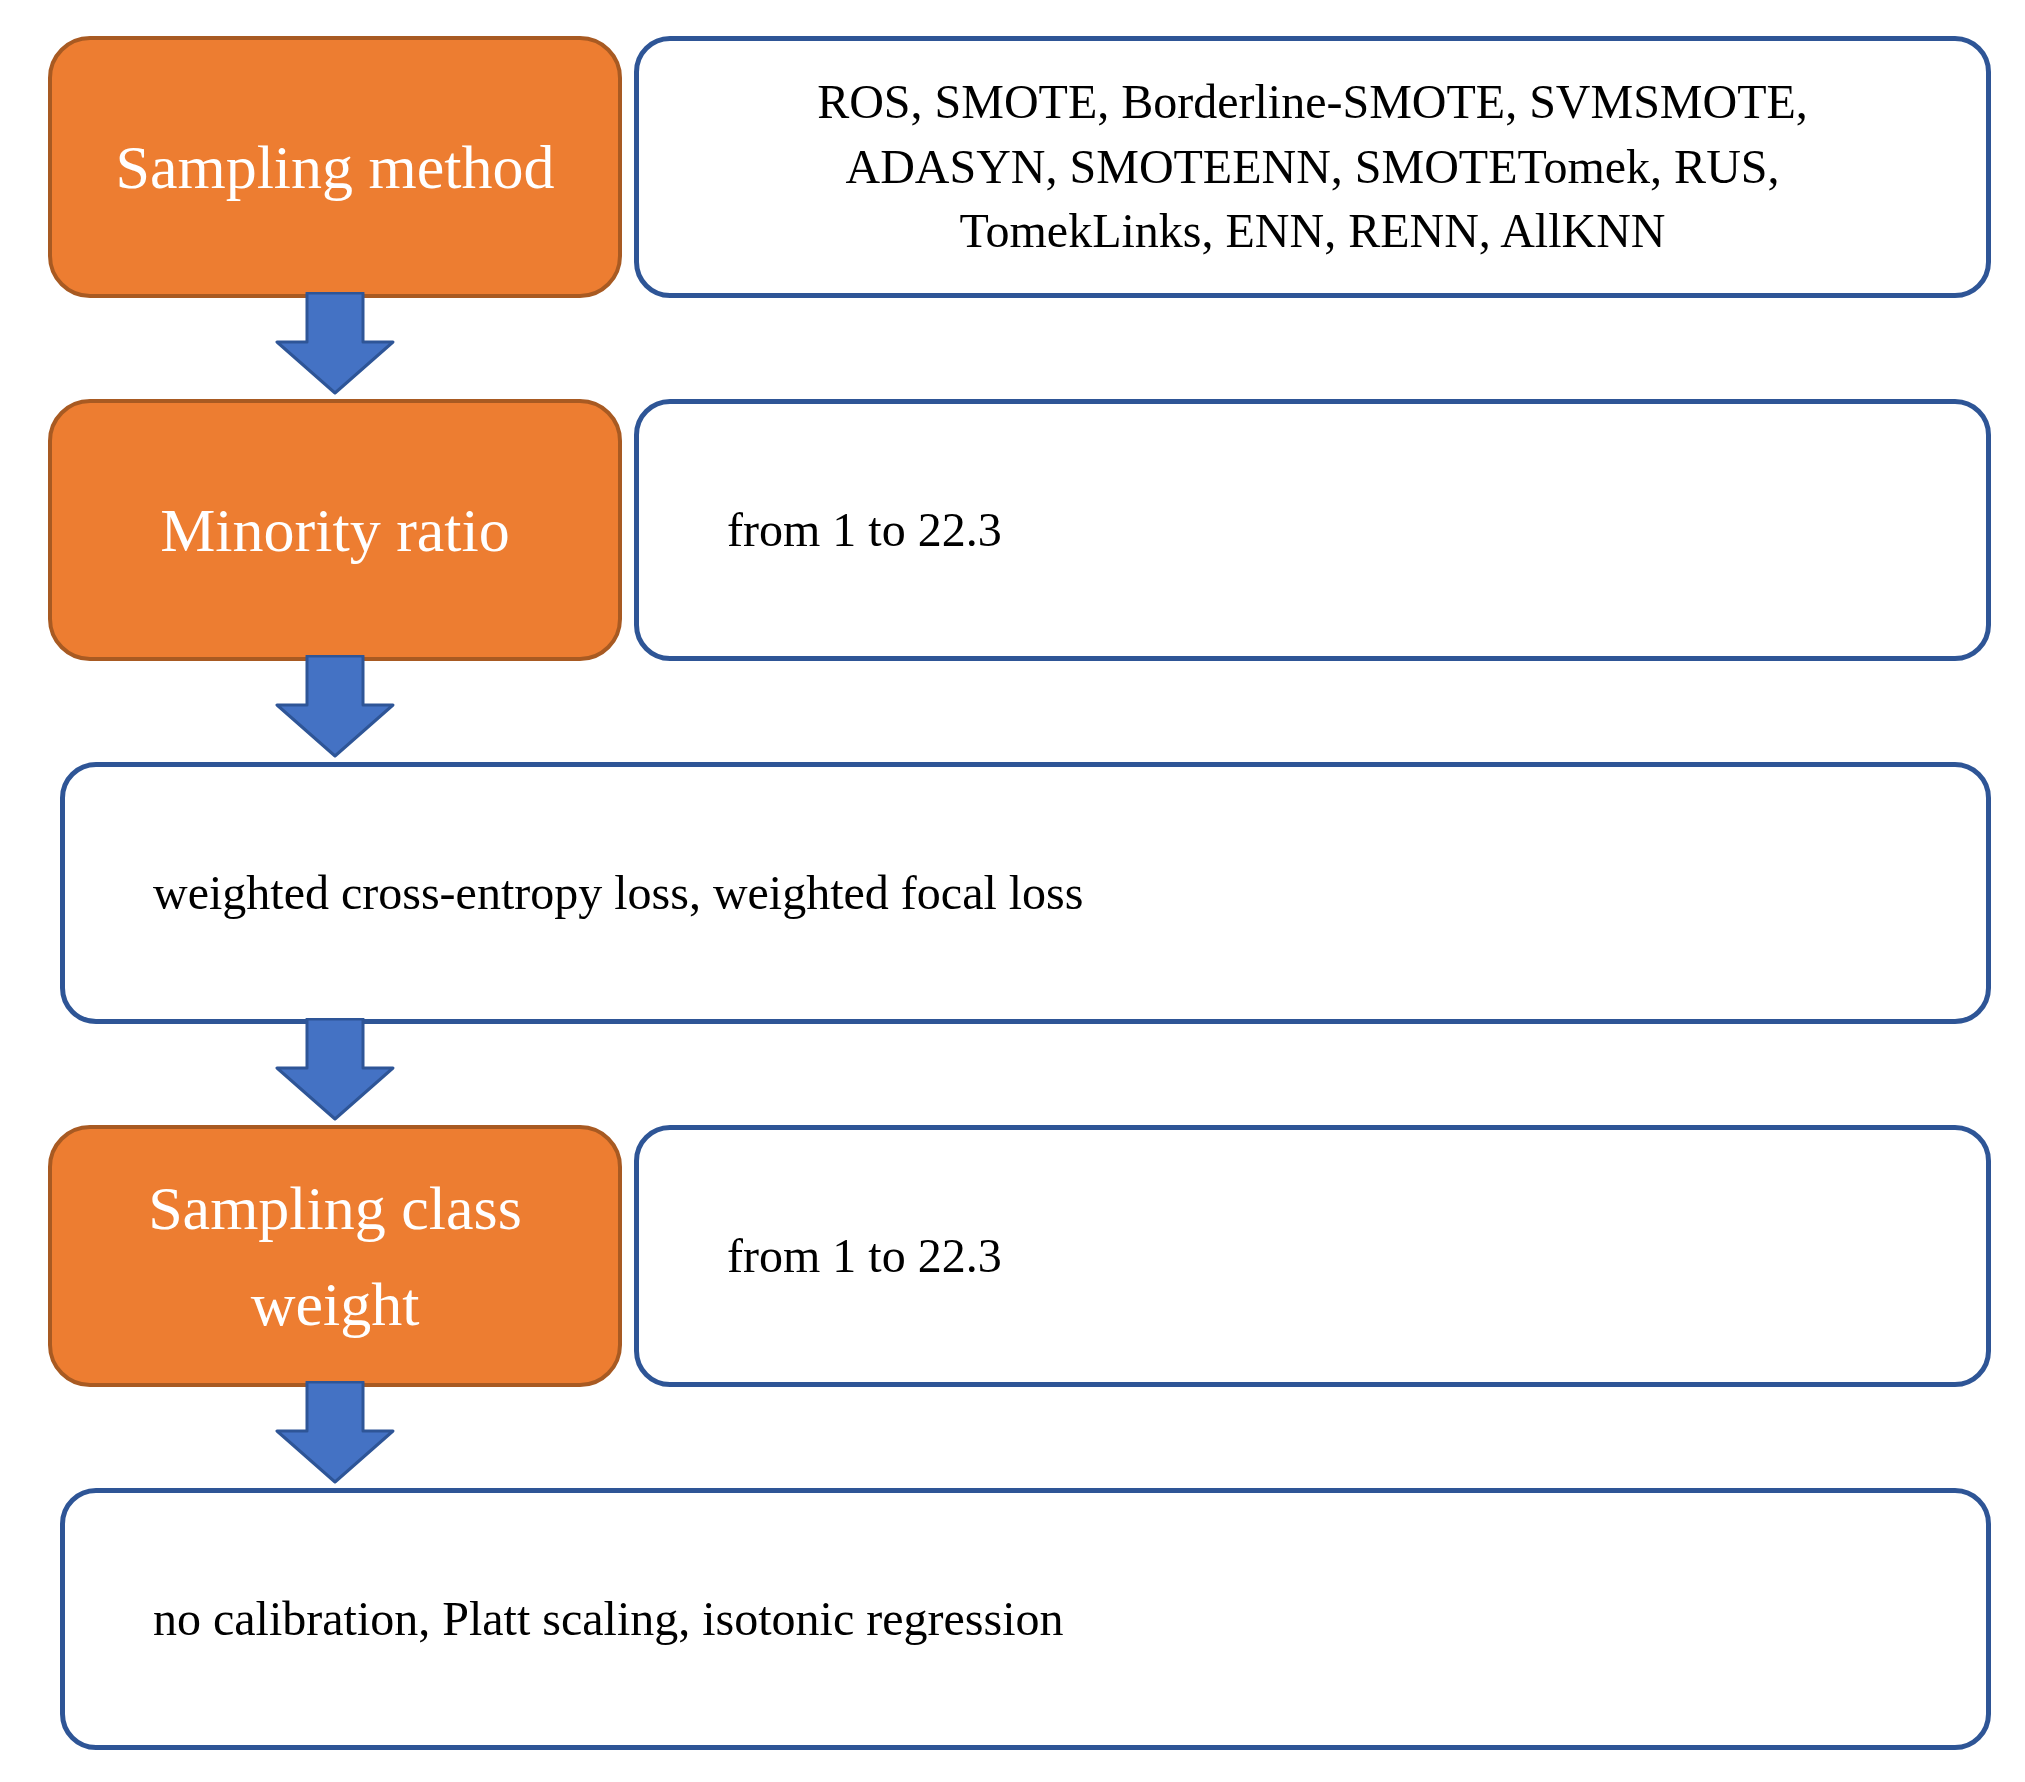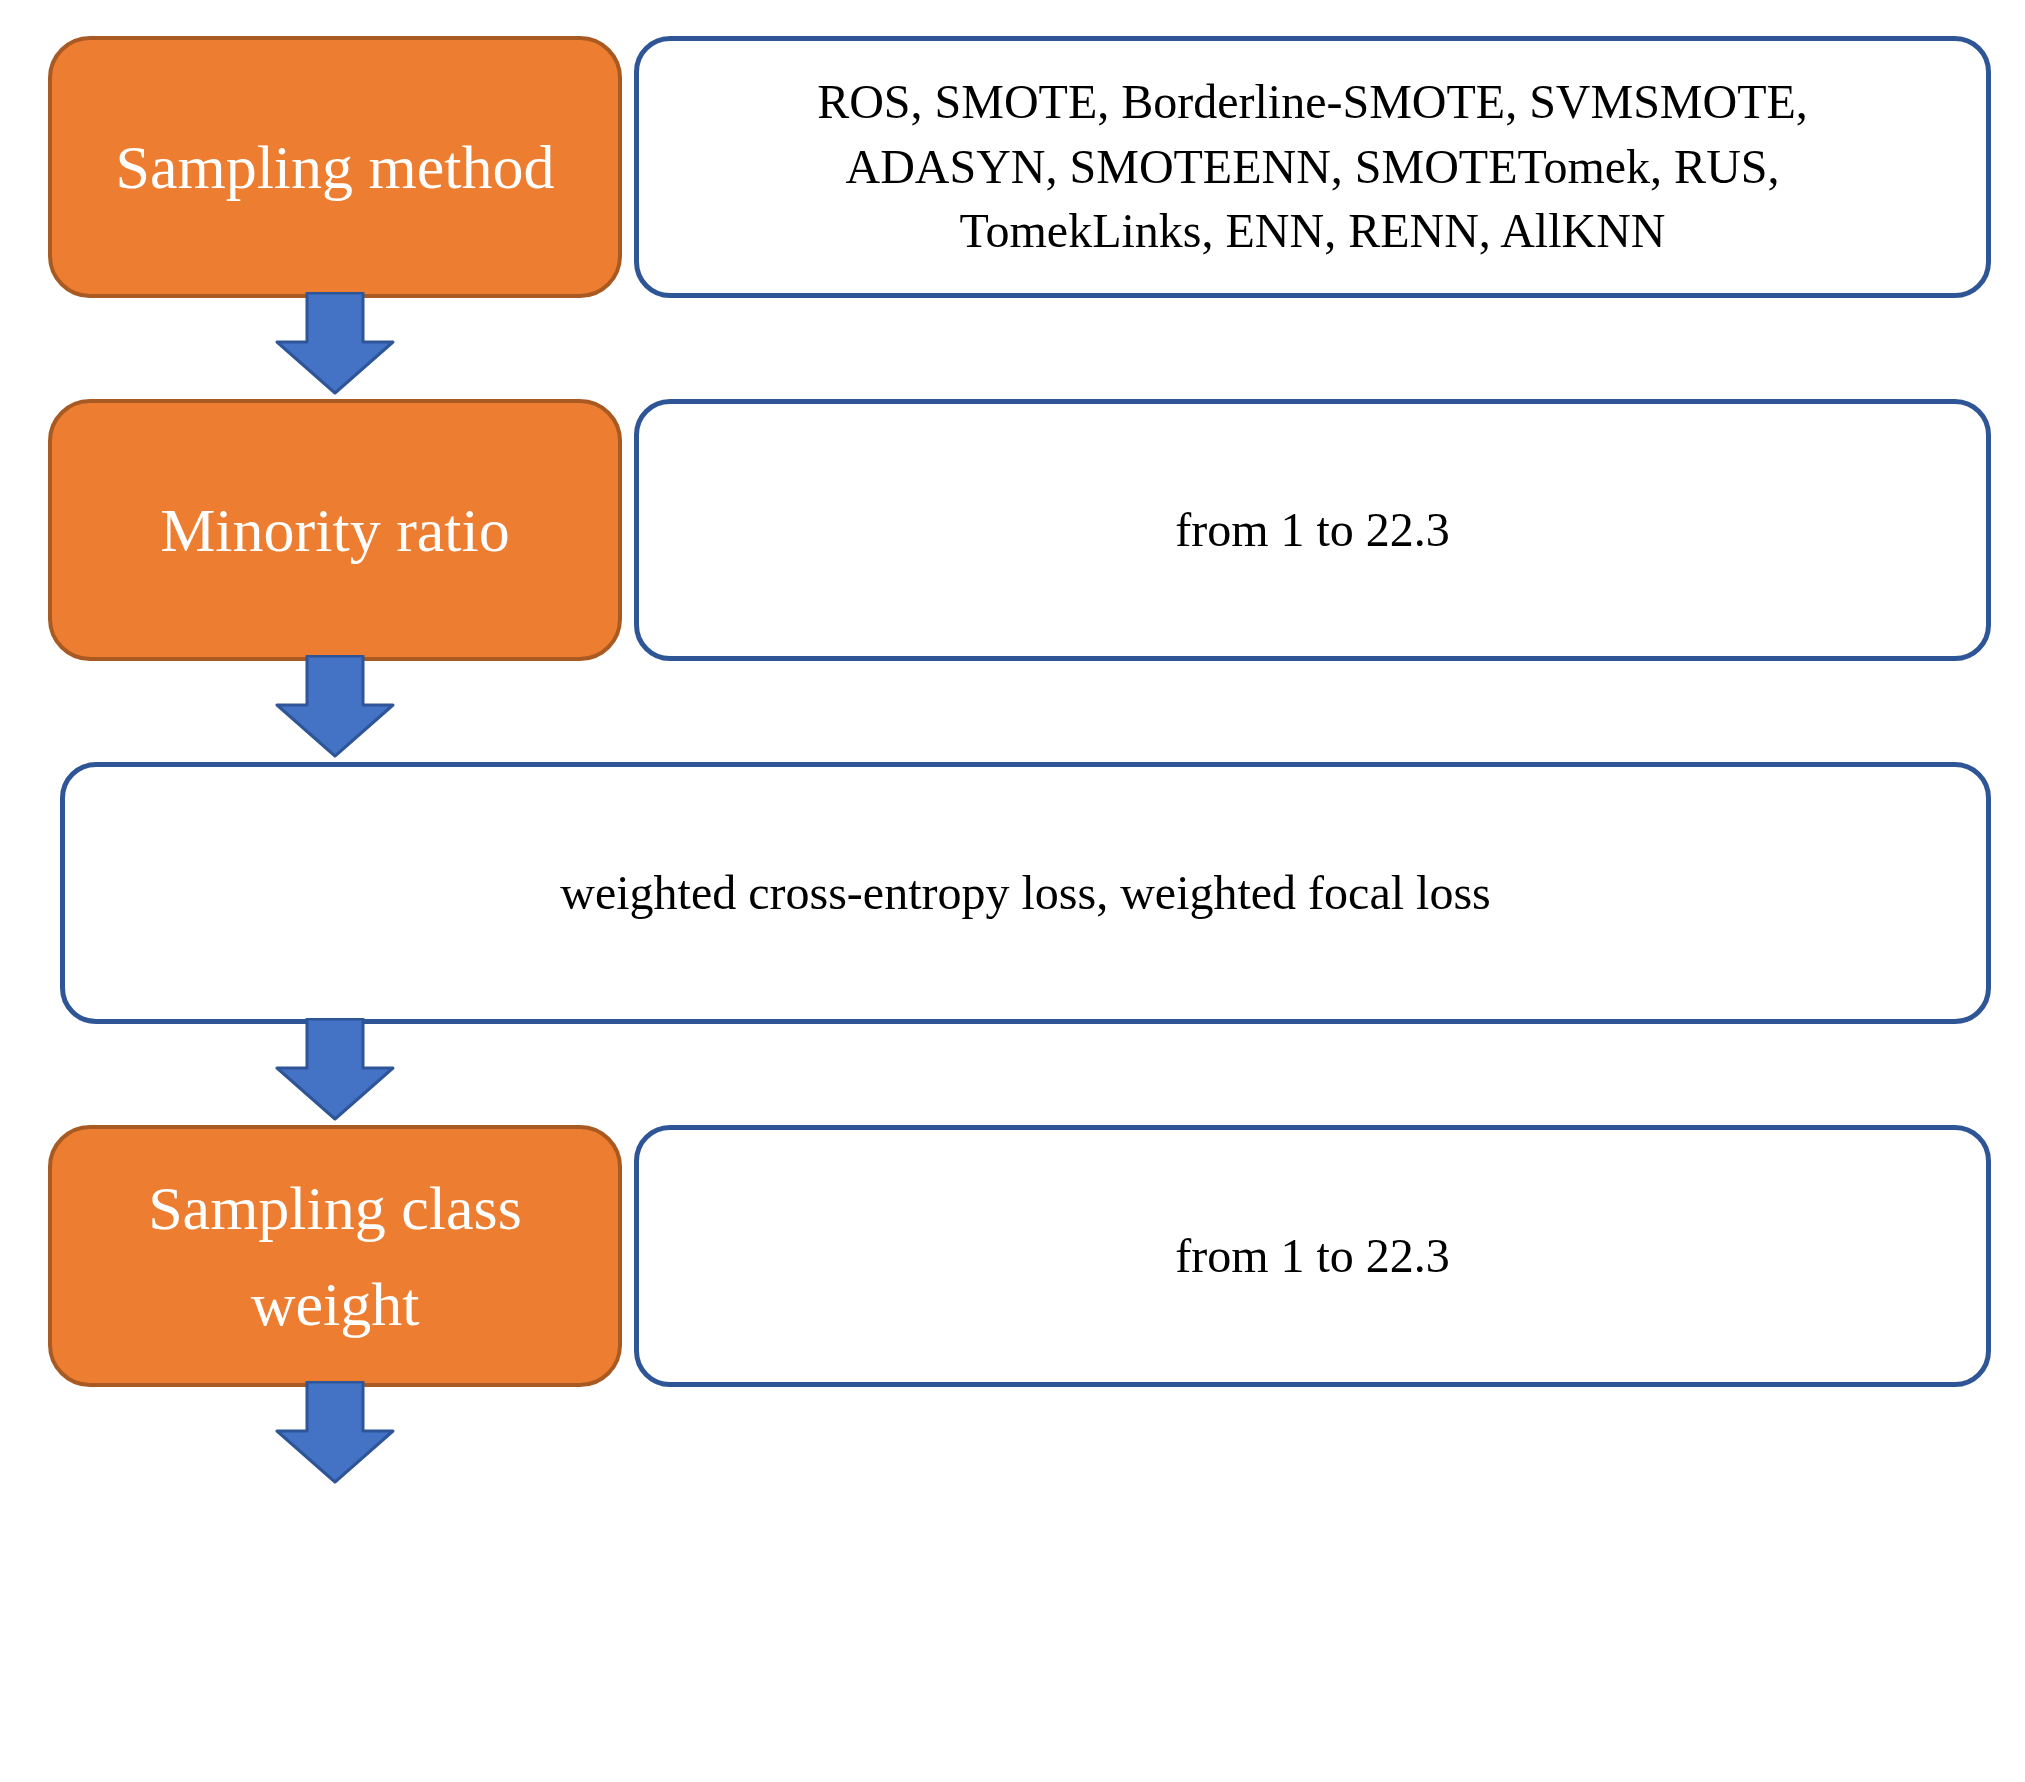--- a/index.html
+++ b/index.html
@@ -46,21 +46,21 @@
   }
   .value-box {
     flex: 1 1 auto;
     box-sizing: border-box;
     margin-left: 12px;
     background: #ffffff;
     border: 5px solid #2E5596;
     border-radius: 36px;
     display: flex;
     align-items: center;
-    justify-content: center;
+    justify-content: flex-start;
     text-align: center;
     color: #000000;
     font-size: 48px;
     line-height: 1.35;
     padding: 0 88px;
   }
   .arrow-row {
     flex: 0 0 auto;
     height: 101px;
     width: 574px;
@@ -131,16 +131,19 @@
       </div>
     </div>
 
     <div class="arrow-row">
       <svg width="122" height="104" viewBox="0 0 122 104">
         <polygon points="33,1 89,1 89,50 119,50 61,101 3,50 33,50" fill="#4472C4" stroke="#2E5597" stroke-width="3" stroke-linejoin="round"></polygon>
       </svg>
     </div>
 
     <div class="row">
+      <div class="value-box">
+        <span>no calibration, Platt scaling,  isotonic regression</span>
+      </div>
     </div>
 
   </div>
 </div>
 
 </body></html>

